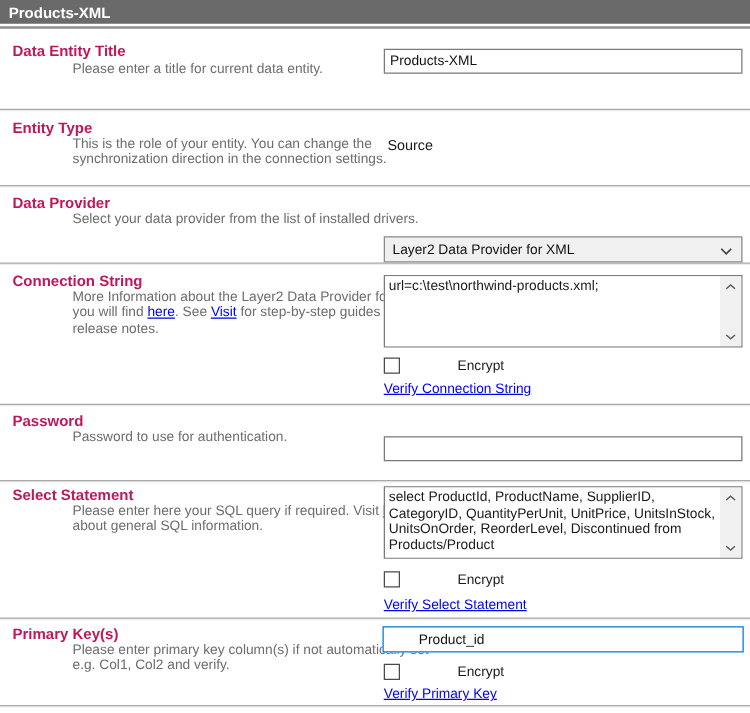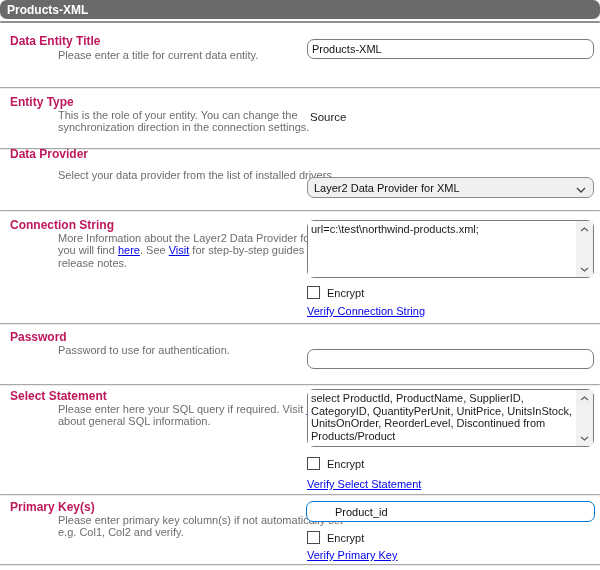--- a/index.html
+++ b/index.html
@@ -1,20 +1,20 @@
 <!DOCTYPE html>
 <html><head>
 <meta charset="utf-8">
 <style>
   html,body{margin:0;padding:0;background:#fff;}
   #panel{
     position:relative;width:600px;height:570px;background:#fff;overflow:hidden;
     font-family:"Liberation Sans",sans-serif;-webkit-font-smoothing:antialiased;
   }
-  .abs{position:absolute;border-radius:7px;}
+  .abs{position:absolute;}
   
   .hdr{left:0;top:0;width:600px;height:19px;background:#6a6a6a;color:#fff;
        font-size:12px;font-weight:bold;display:flex;align-items:center;padding-left:7px;box-sizing:border-box;}
   .hdr-line{left:0;top:21px;width:600px;height:2px;background:#8f8f8f;}
   
   .divider{left:0;width:600px;height:1px;background:#a9a9a9;box-shadow:0 1px 0 #ececec;}
   
   .heading{left:10px;width:290px;font-size:12px;font-weight:bold;color:#be185d;line-height:13px;}
   .desc{left:10px;width:292px;font-size:11px;color:#6d6d6d;line-height:12.4px;padding-left:48px;}
   .desc a, a.vlink{color:#0000ee;text-decoration:underline;cursor:pointer;}
@@ -25,21 +25,21 @@
   .static-value{left:310px;font-size:11.5px;color:#1a1a1a;}
   .combo{left:307px;width:287px;height:21px;background:#f0f0f0;border:1px solid #8c8c8c;box-sizing:border-box;
          display:flex;align-items:center;justify-content:space-between;padding:0 7px 0 6px;cursor:default;}
   .combo-text{font-size:11px;color:#111;}
   .ta-wrap{left:307px;width:287px;height:58px;border:1px solid #7a7a7a;box-sizing:border-box;background:#fff;display:flex;}
   .ta-wrap textarea{flex:1;border:none;outline:none;resize:none;overflow:hidden;margin:0;
          font-family:"Liberation Sans",sans-serif;font-size:11px;line-height:12.5px;color:#1a1a1a;padding:2px 3px;background:#fff;}
   .sbar{width:17px;background:#f1f1f1;display:flex;flex-direction:column;justify-content:space-between;align-items:center;padding:3px 0;box-sizing:border-box;}
   .sbar .sbtn{width:15px;height:10px;display:flex;align-items:center;justify-content:center;cursor:default;}
   
-  .cbx-row{left:307px;display:flex;align-items:center;}
+  .cbx-row{left:307px;display:flex;align-items:center;gap:39px;}
   .cbx{width:13px;height:13px;border:1px solid #4a4a4a;background:#fff;box-sizing:border-box;display:inline-block;cursor:default;}
   .cbx-label{margin-left:7px;font-size:11px;color:#1a1a1a;}
   a.vlink{left:307px;font-size:11px;line-height:12px;position:absolute;}
 </style>
 </head>
 <body>
 
 <div id="panel">
 
   <div class="abs hdr">
@@ -52,23 +52,23 @@
   <input class="abs txt-input" style="top: 39px;" value="Products-XML">
 
   <div class="abs divider" style="top:87px"></div>
 
   <div class="abs heading" style="top:96px">Entity Type</div>
   <div class="abs desc" style="top:109px">This is the role of your entity. You can change the synchronization direction in the connection settings.</div>
   <div class="abs static-value" style="top:111px">Source</div>
 
   <div class="abs divider" style="top:148px"></div>
 
-  <div class="abs heading" style="top:148px">Data Provider</div>
+  <div class="abs heading" style="top:156px">Data Provider</div>
   <div class="abs desc" style="top:169px">Select your data provider from the list of installed drivers.</div>
-  <div class="abs combo" style="top:177px">
+  <div class="abs combo" style="top:189px">
     <span class="combo-text">Layer2 Data Provider for XML</span>
     <span>
       <svg width="10" height="6" viewBox="0 0 10 6">
           <polyline points="1,1 5,5 9,1" fill="none" stroke="#404040" stroke-width="1.3"></polyline>
         </svg>
     </span>
   </div>
 
   <div class="abs divider" style="top:210px"></div>
 

